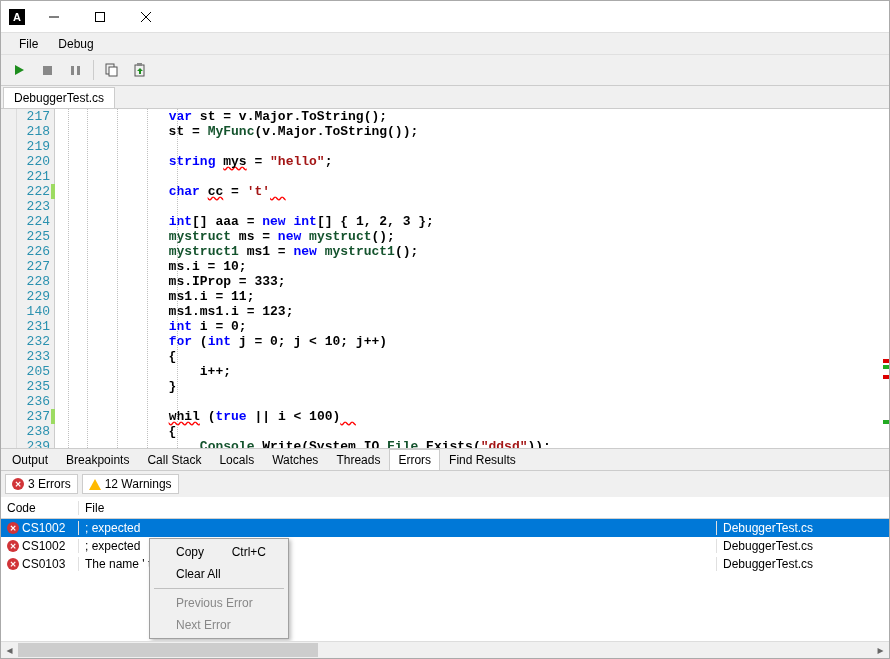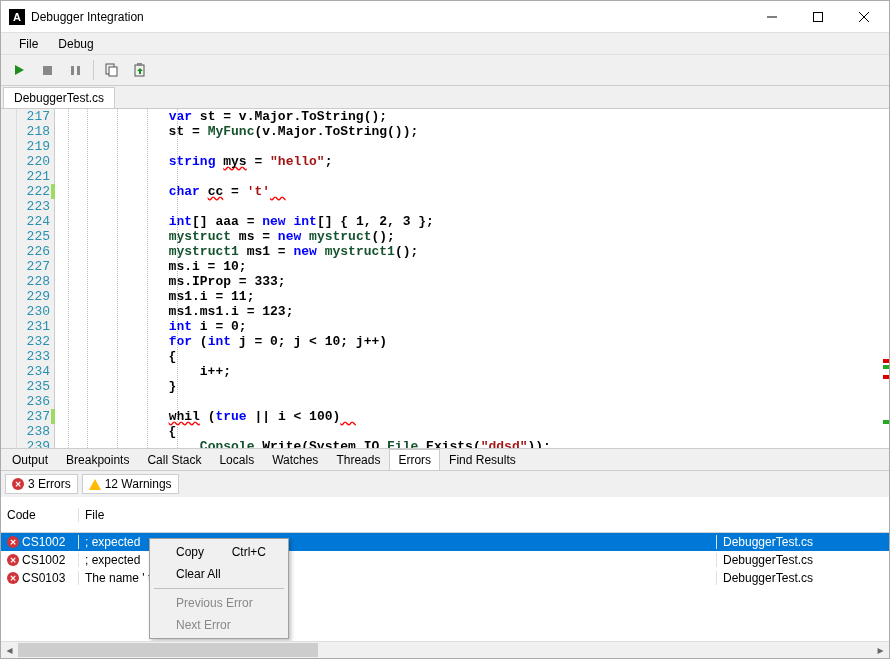--- a/index.html
+++ b/index.html
@@ -34,21 +34,21 @@
 .mm-mark { position: absolute; right: 0; width: 6px; height: 4px; }
 .mm-red { background: #d00; }
 .mm-green { background: #2a2; }
 .bottom-tabs { height: 22px; display: flex; align-items: center; background: #f0f0f0; border-top: 1px solid #ccc; padding: 0 2px; gap: 0; }
 .btab { padding: 3px 8px; border: 1px solid transparent; border-bottom: none; cursor: pointer; font-size: 12px; }
 .btab.active { background: #fff; border-color: #ccc; }
 .errors-panel { height: 188px; display: flex; flex-direction: column; background: #fff; border-top: 1px solid #ccc; }
 .filter-bar { height: 26px; display: flex; align-items: center; gap: 4px; padding: 2px 4px; background: #f0f0f0; }
 .filter-btn { display: flex; align-items: center; gap: 4px; padding: 2px 6px; border: 1px solid #ccc; background: #fff; cursor: pointer; font-size: 12px; }
 .err-table { flex: 1; overflow: hidden; position: relative; }
-.err-header { display: flex; background: #fff; border-bottom: 1px solid #d0d0d0; height: 36px; align-items: center; font-size: 12px; }
+.err-header { display: flex; background: #fff; border-bottom: 1px solid #d0d0d0; height: 22px; align-items: center; font-size: 12px; }
 .col-code { width: 78px; padding-left: 6px; border-right: 1px solid #e0e0e0; }
 .col-desc { flex: 1; padding-left: 6px; border-right: 1px solid #e0e0e0; }
 .col-file { width: 172px; padding-left: 6px; }
 .err-row { display: flex; height: 18px; align-items: center; font-size: 12px; cursor: pointer; }
 .err-row .col-code { display: flex; align-items: center; gap: 3px; }
 .err-row.sel { background: #0078d7; color: #fff; }
 .err-icon { width: 12px; height: 12px; border-radius: 50%; background: #d13438; color: #fff; display: inline-flex; align-items: center; justify-content: center; font-size: 8px; font-weight: bold; flex: none; }
 .warn-icon { width: 0; height: 0; border-left: 6px solid transparent; border-right: 6px solid transparent; border-bottom: 11px solid #ffb900; position: relative; display: inline-block; flex: none; }
 .hscroll { height: 17px; background: #f0f0f0; border-top: 1px solid #ddd; display: flex; align-items: center; }
 .hscroll .arrow { width: 17px; height: 17px; display: flex; align-items: center; justify-content: center; color: #666; cursor: pointer; }
@@ -57,21 +57,20 @@
 .context-menu { position: absolute; background: #f0f0f0; border: 1px solid #a0a0a0; box-shadow: 2px 2px 4px rgba(0,0,0,0.25); padding: 2px; font-size: 12px; z-index: 100; min-width: 140px; }
 .context-menu .mi { padding: 4px 20px 4px 24px; cursor: pointer; display: flex; justify-content: space-between; gap: 14px; }
 .context-menu .mi.disabled { color: #888; cursor: default; }
 .context-menu .msep { height: 1px; background: #c0c0c0; margin: 3px 2px; }
 </style>
 </head>
 <body>
 
 <div class="titlebar">
   <div class="app-icon">A</div>
-  <div class="title">Debugger Integration</div>
   <div class="win-controls">
     <div class="win-btn">
         <svg viewBox="0 0 10 10">
           <line x1="0" y1="5" x2="10" y2="5" stroke="#000" stroke-width="1"></line>
         </svg>
       </div>
     <div class="win-btn">
         <svg viewBox="0 0 10 10">
           <rect x="0.5" y="0.5" width="9" height="9" fill="none" stroke="#000" stroke-width="1"></rect>
         </svg>
@@ -136,25 +135,25 @@
       <div>220</div>
       <div>221</div>
       <div>222</div>
       <div>223</div>
       <div>224</div>
       <div>225</div>
       <div>226</div>
       <div>227</div>
       <div>228</div>
       <div>229</div>
-      <div>230</div>
+      <div>140</div>
       <div>231</div>
       <div>232</div>
       <div>233</div>
-      <div>234</div>
+      <div>205</div>
       <div>235</div>
       <div>236</div>
       <div>237</div>
       <div>238</div>
       <div>239</div>
     </div>
   <div class="fold"></div>
   <div class="guide-wrap" id="guides">
       <div class="guide" style="left: 18px;"></div>
       <div class="guide" style="left: 48px;"></div>

